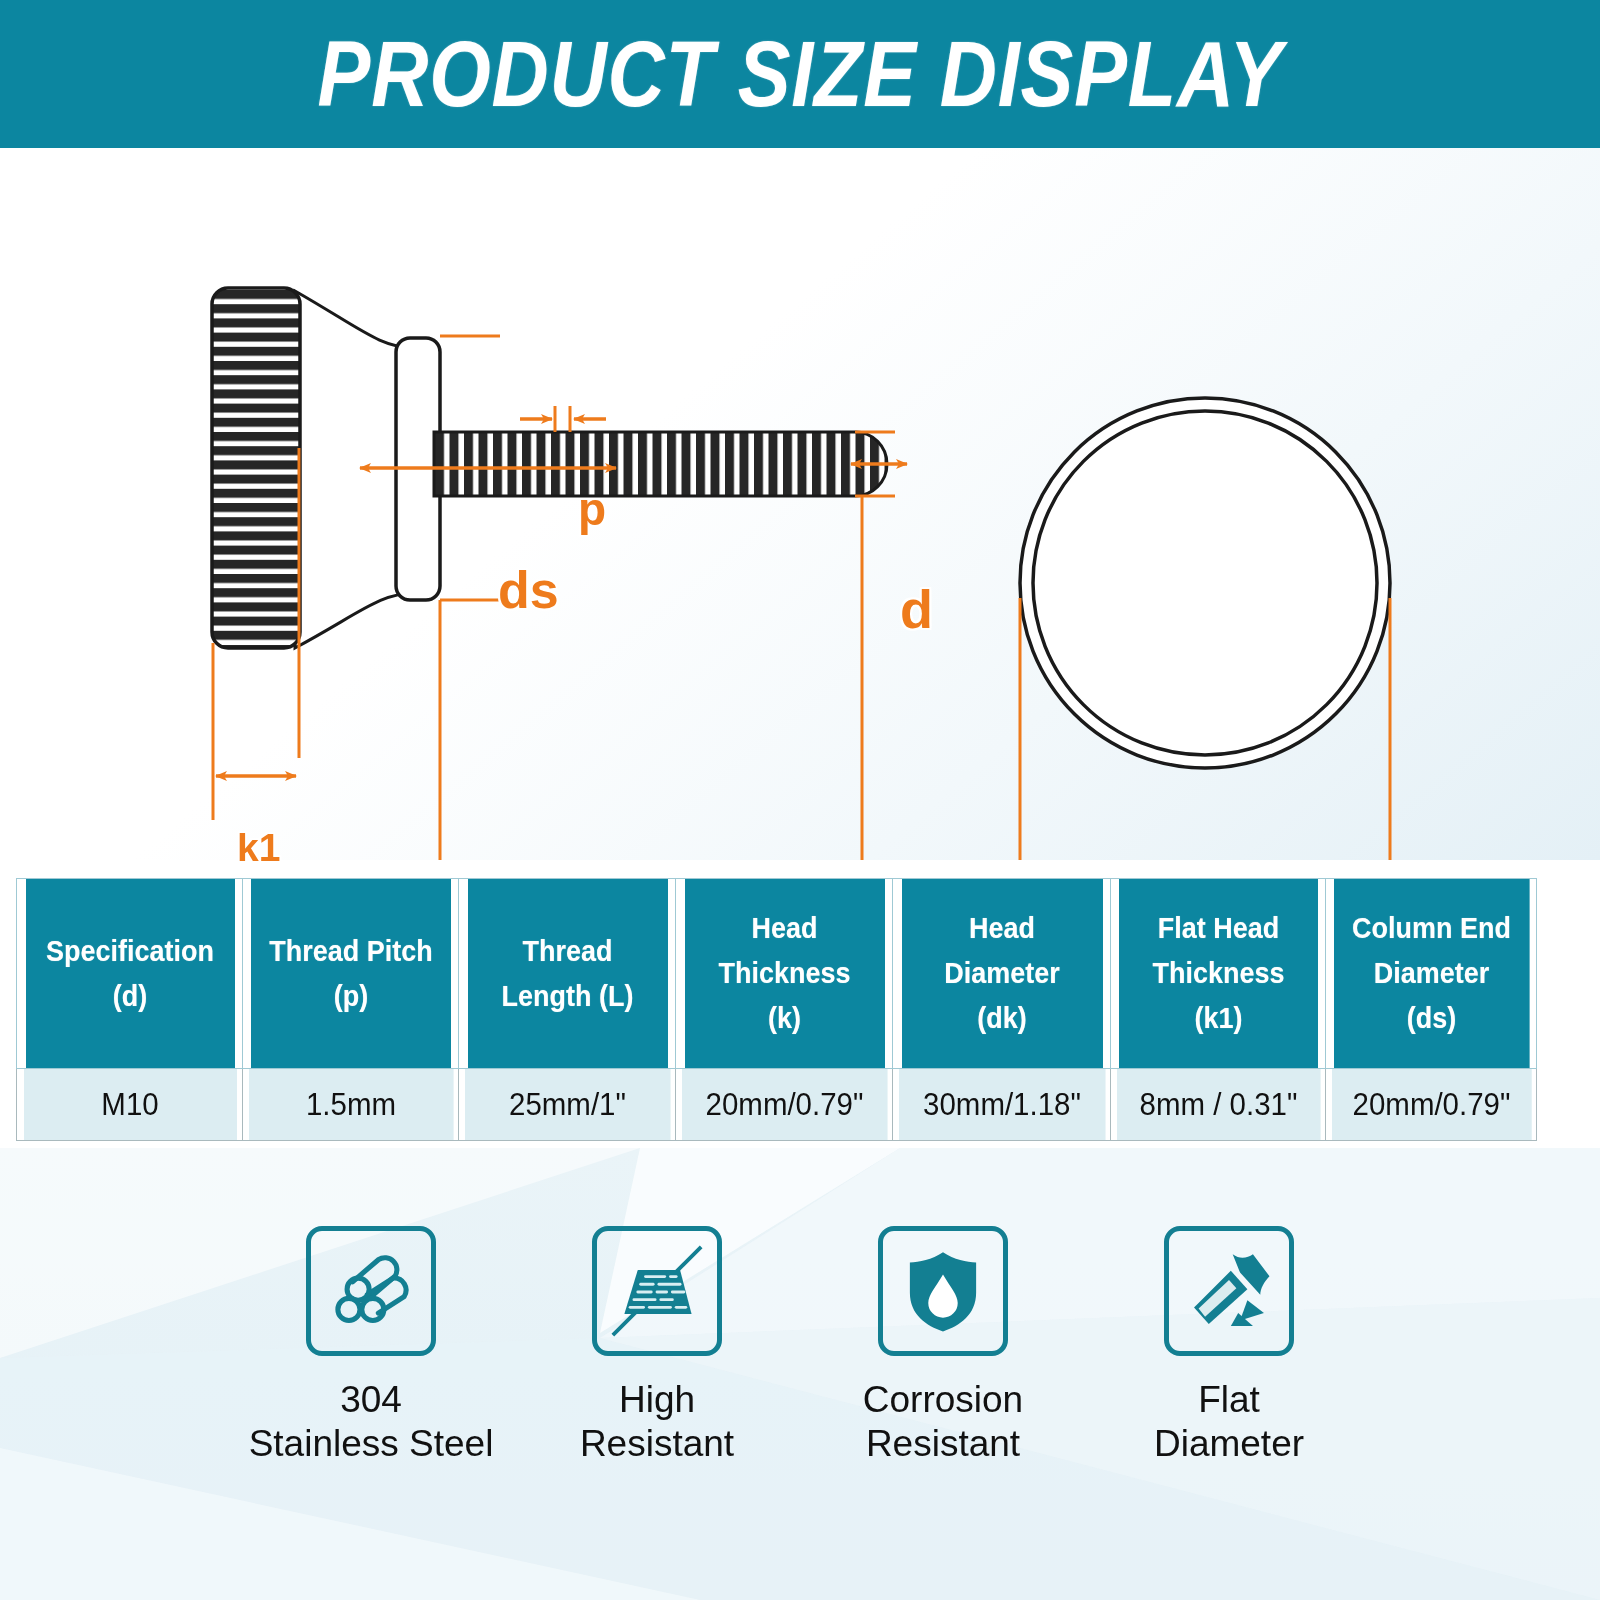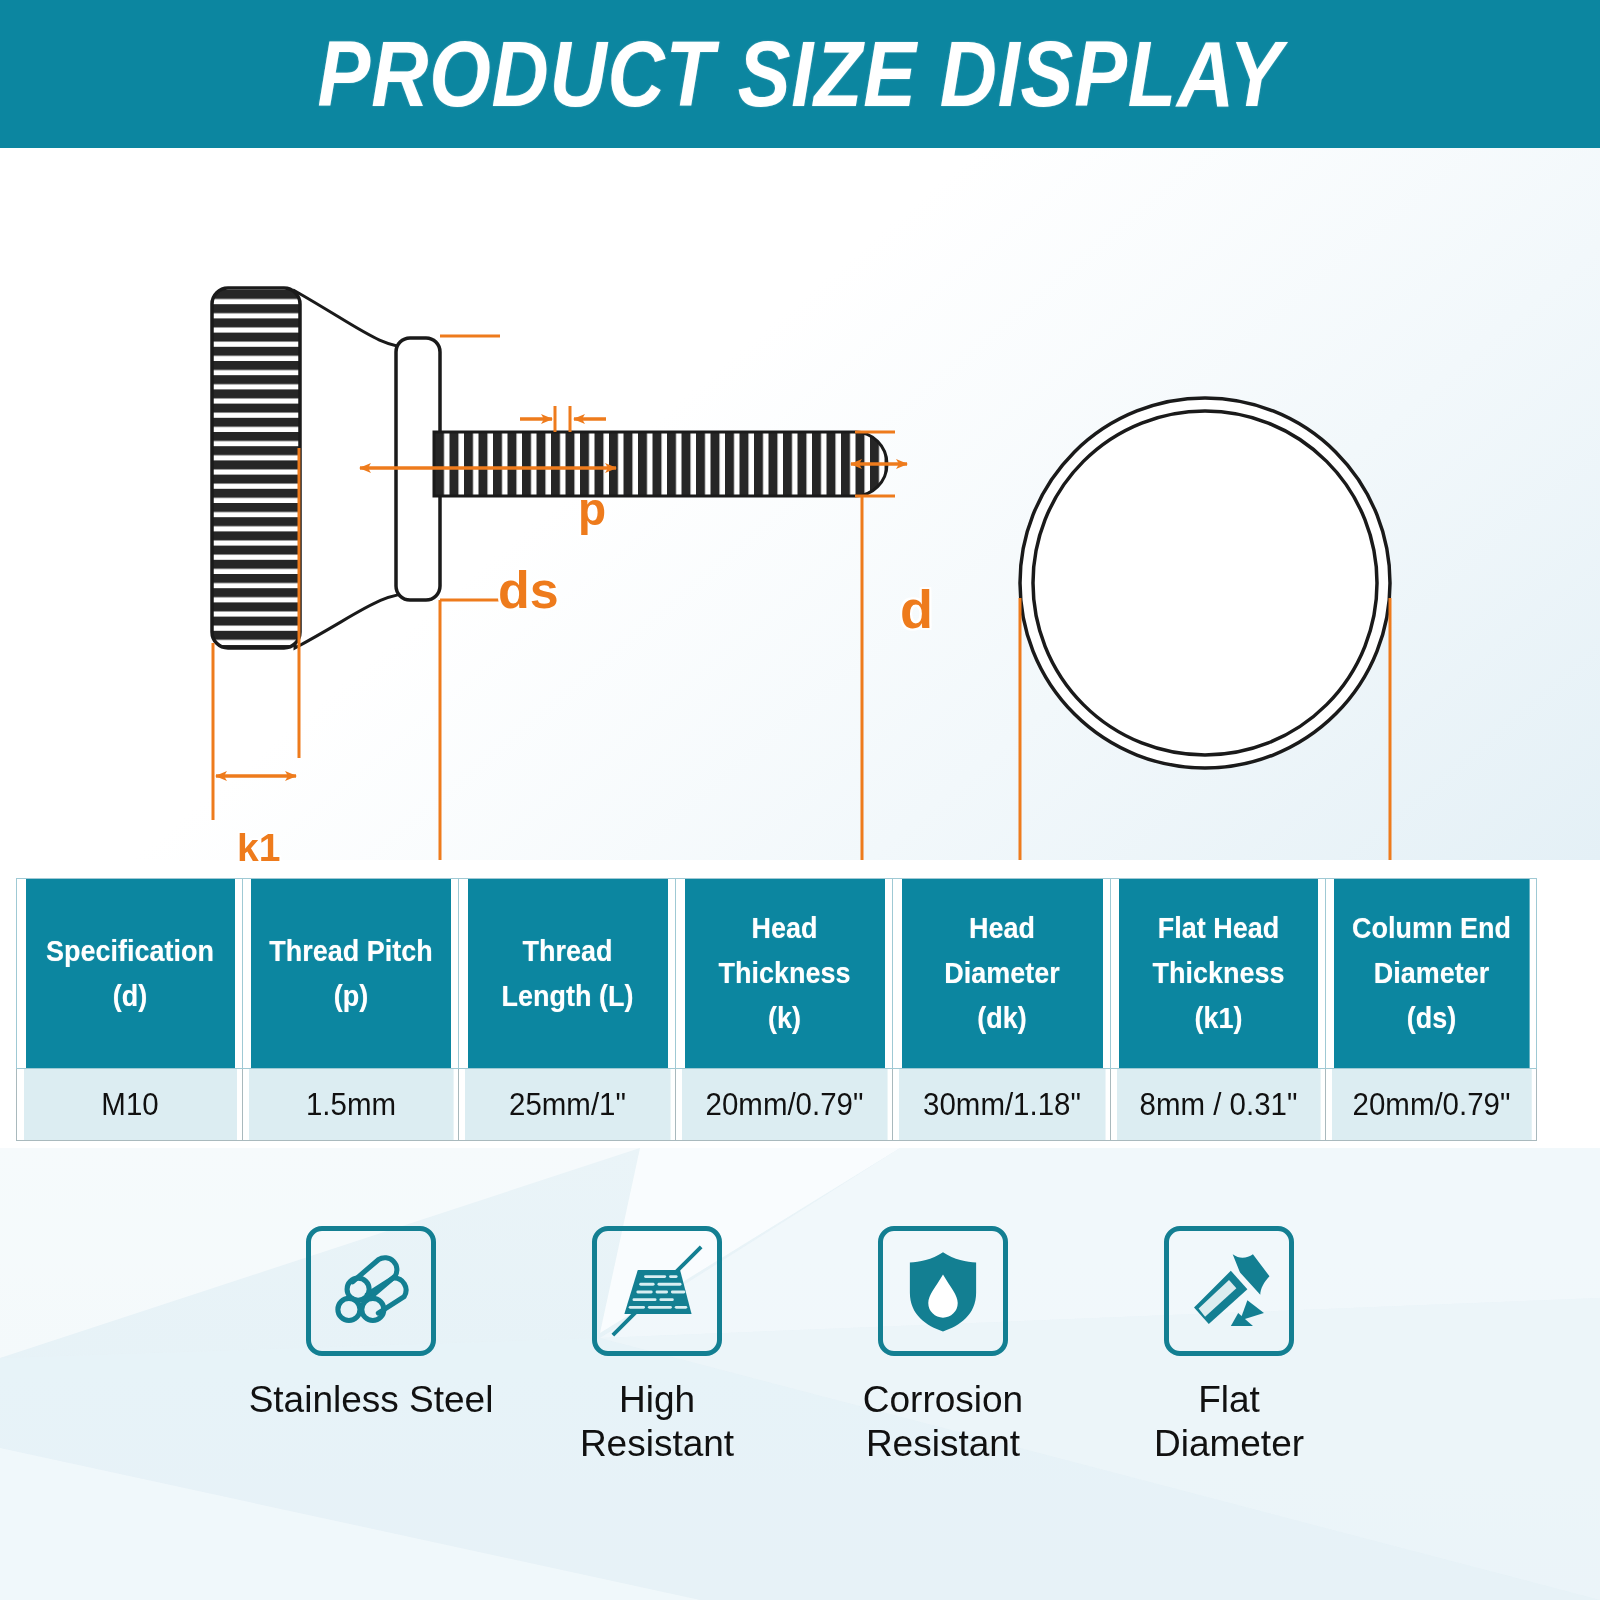--- a/index.html
+++ b/index.html
@@ -303,20 +303,21 @@
             <g fill="none" stroke="#137f92" stroke-width="5.5" stroke-linecap="round" stroke-linejoin="round">
               <path d="M30,40 L58,16 a13,13 0 0 1 18,18 L48,58"></path>
               <path d="M46,54 L74,36 a13,13 0 0 1 12,20 L58,74"></path>
               <circle cx="36" cy="48" r="12"></circle>
               <circle cx="26" cy="70" r="12"></circle>
               <circle cx="52" cy="70" r="12"></circle>
             </g>
           </svg>
         </div>
         <div class="feature-label">
+          <div>304</div>
           <div>Stainless Steel</div>
         </div>
       </div>
 
       <div class="feature">
         <div class="feature-icon-box">
           <svg width="96" height="96" viewBox="0 0 100 100">
             <line x1="4" y1="96" x2="96" y2="4" stroke="#137f92" stroke-width="4"></line>
             <path d="M30,28 L74,28 L86,74 L16,74 Z" fill="#137f92"></path>
             <g stroke="#d8eef2" stroke-width="3" stroke-linecap="round">

